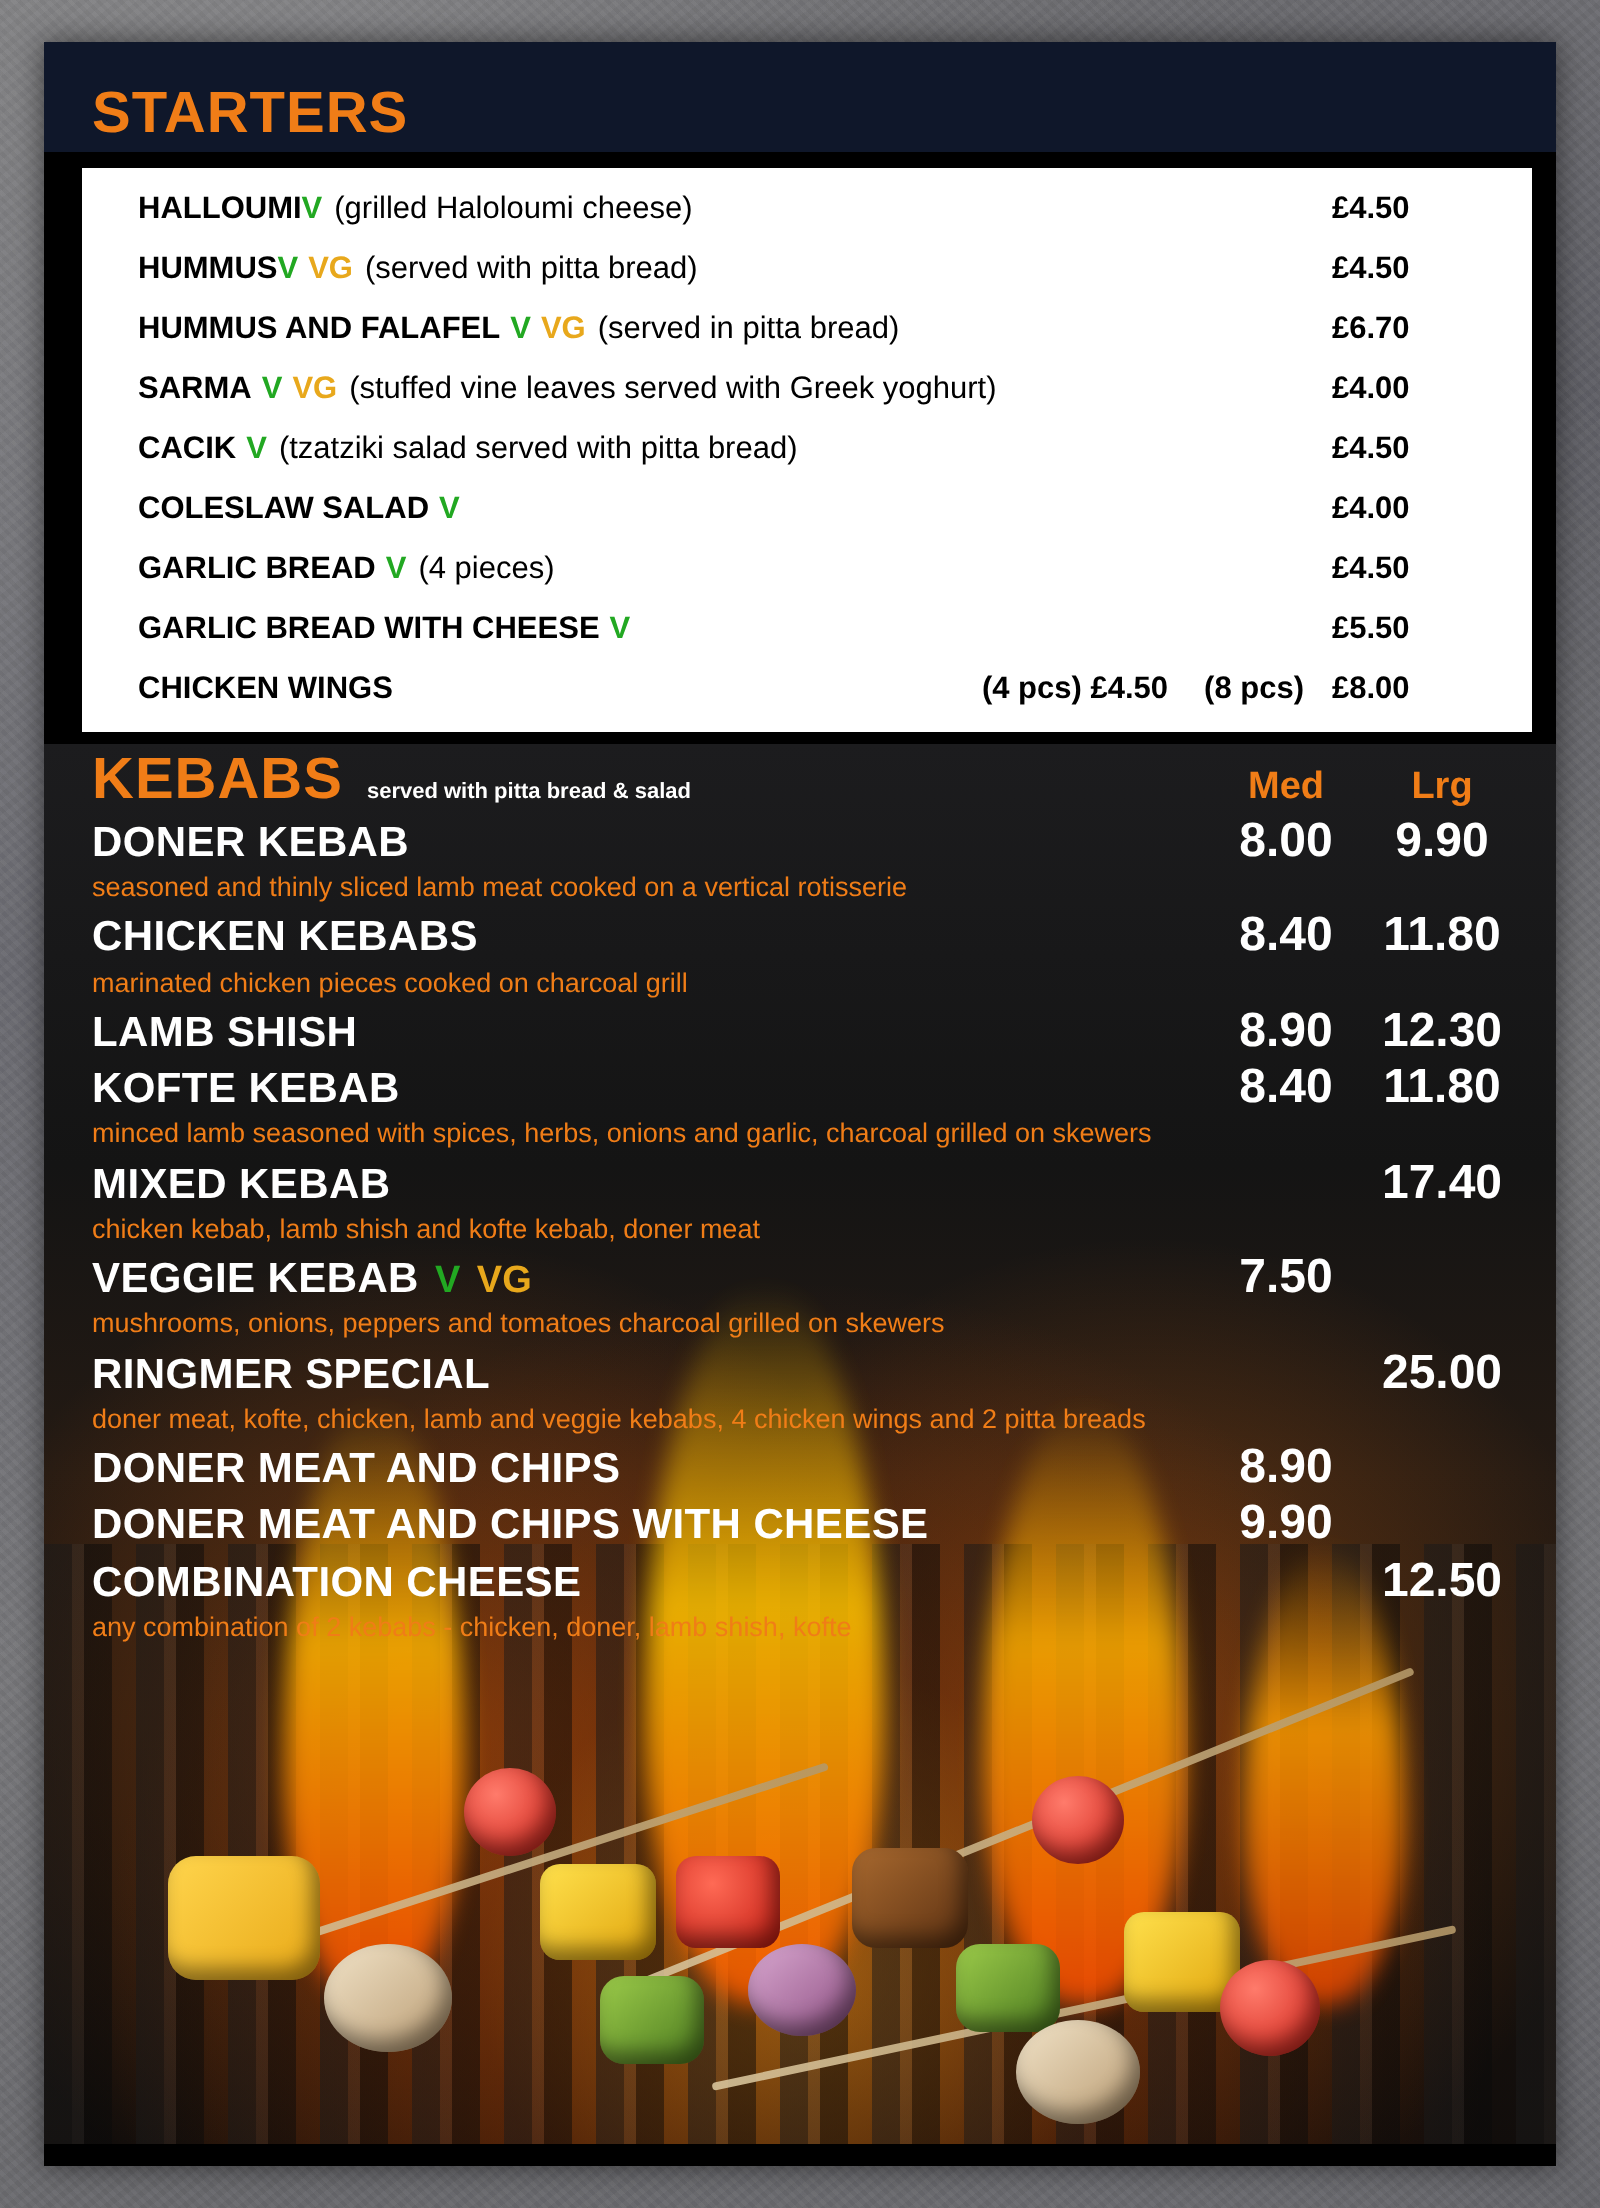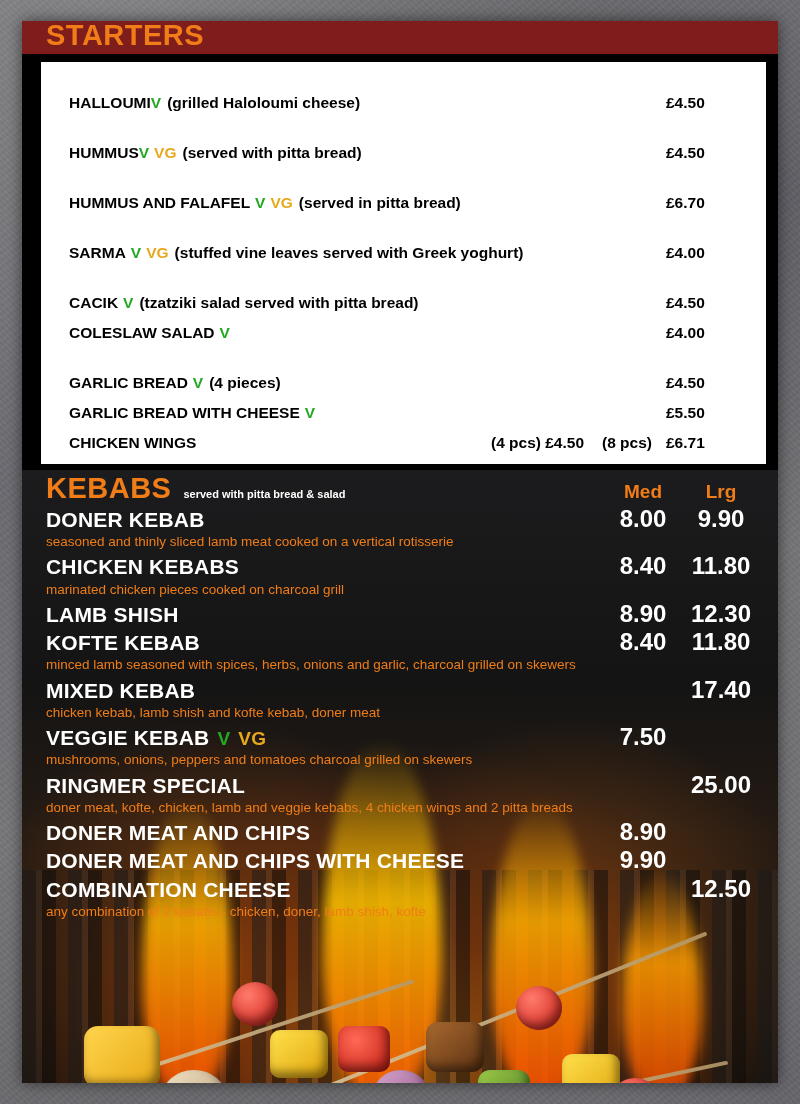--- a/index.html
+++ b/index.html
@@ -33,22 +33,22 @@
     top: 21px;
     width: 756px;
     height: 1062px;
     background: #000;
     box-shadow: 0 0 14px rgba(0,0,0,0.55);
     overflow: hidden;
   }
 
   
   .starters-header {
-    padding: 0 0 4px 24px;
-    background: #7f1d1d;
+    padding: 22px 0 4px 24px;
+    background: #0f172a;
   }
   .section-title {
     color: #f07d17;
     font-size: 29px;
     font-weight: bold;
     letter-spacing: 0.5px;
     line-height: 1;
     margin: 0;
   }
   .starters-panel {
@@ -61,23 +61,22 @@
     align-items: baseline;
     padding: 6px 14px 6px 28px;
     font-size: 15.5px;
     color: #000;
   }
   .starter-name {
     font-weight: bold;
     white-space: nowrap;
   }
   .starter-desc {
-    font-weight: bold;
+    font-weight: normal;
     margin-left: 6px;
-    margin-top: 20px;
   }
   .starter-spacer { flex: 1 1 auto; }
   .starter-qty {
     font-weight: bold;
     white-space: nowrap;
     margin-right: 18px;
   }
   .starter-qty2 {
     font-weight: bold;
     white-space: nowrap;
@@ -275,21 +274,21 @@
       <span class="v-mark" style="margin-left:5px">V</span>
       <span class="starter-spacer"></span>
       <span class="starter-price">£5.50</span>
     </div>
 
     <div class="starter-row">
       <span class="starter-name">CHICKEN WINGS</span>
       <span class="starter-spacer"></span>
       <span class="starter-qty">(4 pcs) £4.50</span>
       <span class="starter-qty2">(8 pcs)</span>
-      <span class="starter-price">£6.71</span>
+      <span class="starter-price">£8.00</span>
     </div>
 
   </div>
 
   <div class="kebabs">
     <div class="kebabs-bg"></div>
 
     <div class="grill-bars"></div>
     <div class="flame" style="left:120px; top:330px; width:90px; height:300px; background:linear-gradient(0deg,#ff4d00,#ffb400 60%,rgba(255,220,80,0) 100%);"></div>
     <div class="flame" style="left:300px; top:270px; width:120px; height:360px; background:linear-gradient(0deg,#ff5a00,#ffc400 55%,rgba(255,230,120,0) 100%);"></div>

